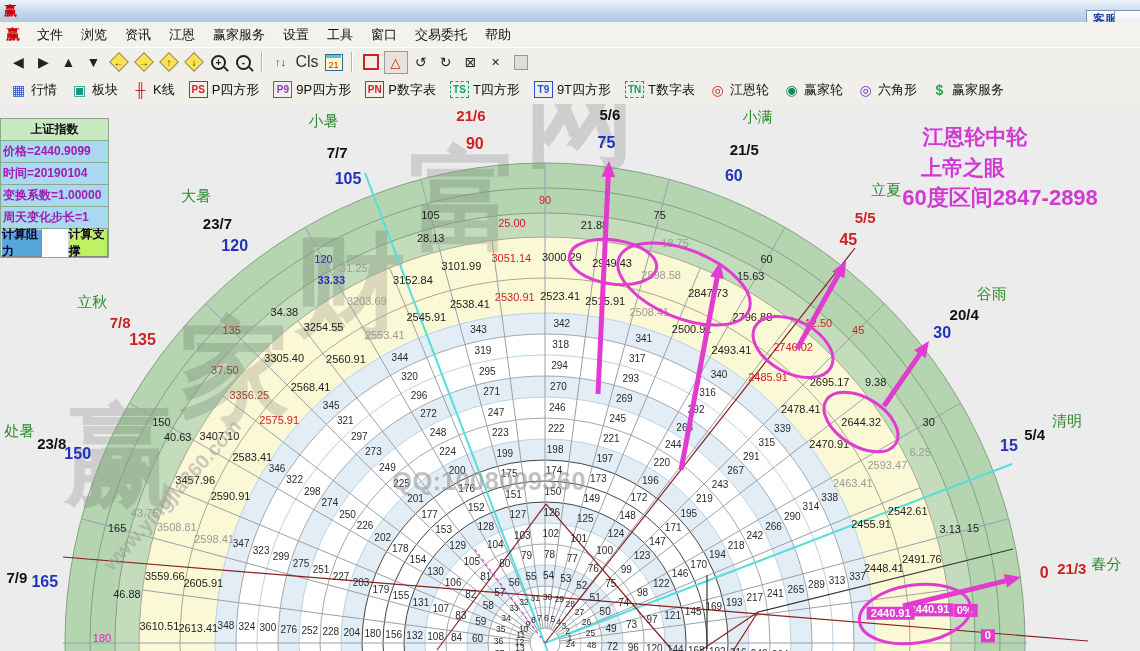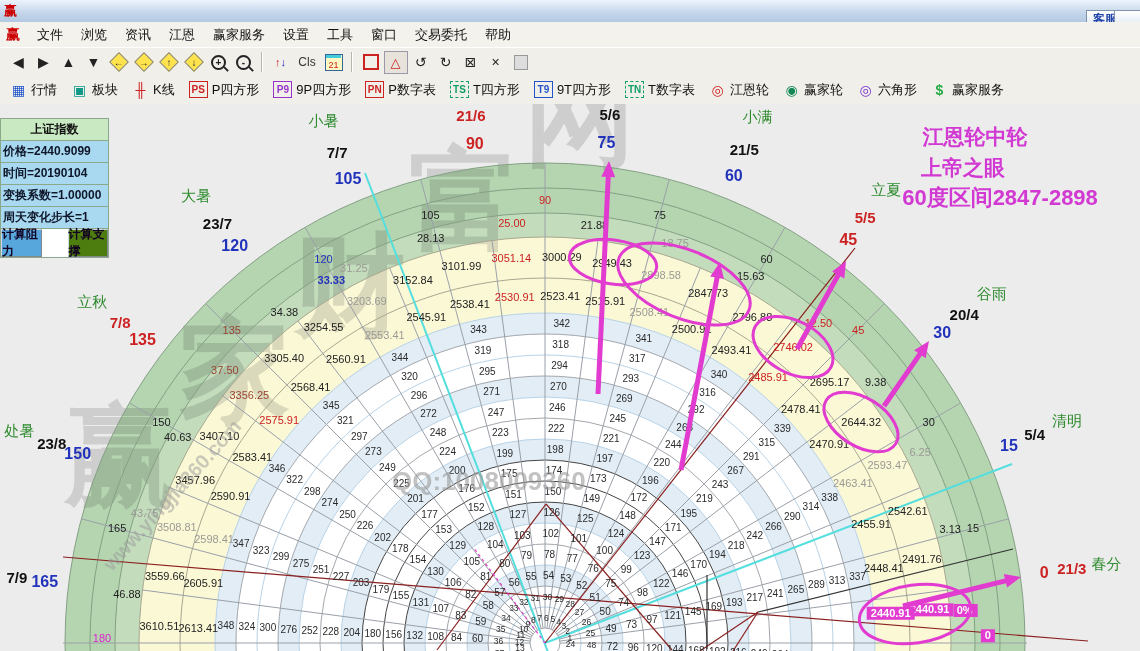--- a/index.html
+++ b/index.html
@@ -33,42 +33,42 @@
     right:-5px;bottom:-2px;transform:rotate(45deg);}
   .updn{font-size:11px;font-weight:bold;}
   .updn .u{color:#c22;} .updn .d{color:#22c;}
   .cal{width:16px;height:15px;border:1px solid #369;background:#fef9c3;font-size:9px;color:#c22;
     display:flex;align-items:flex-end;justify-content:center;line-height:9px;}
   .cal i{position:absolute;top:4px;left:5px;right:5px;height:3px;background:#4cd;}
   .sqr{width:12px;height:12px;border:2px solid #c22;}
   .tri-sel{border:1px solid #99a;background:#e7e3da;width:22px;height:21px;display:flex;
     align-items:center;justify-content:center;color:#c22;font-size:13px;}
   .clip{width:12px;height:13px;border:1px solid #999;background:#ddd;}
-  .cls-txt{font-size:12px;color:#333;}
+  .cls-txt{font-size:16px;color:#333;}
   
   #ribbon{position:absolute;left:0;top:75px;width:1140px;height:29px;background:#f1efe9;
     border-bottom:1px solid #c9c5bb;display:flex;align-items:center;padding-left:8px;font-size:13px;color:#111;}
   .rbn-item{display:flex;align-items:center;margin-right:10px;cursor:default;padding:2px 2px;}
   .chip{display:inline-flex;align-items:center;justify-content:center;min-width:17px;height:15px;
     font-size:10px;font-weight:bold;margin-right:4px;}
   .chip.boxed{border:1px solid;}
   .chip.dashed{border:1px dashed;}
   .chip.plain{font-size:14px;border:none;}
   
   #panel{position:absolute;left:0;top:118px;width:107px;border:1px solid #8aa88a;background:#fff;
     font-size:12px;font-weight:bold;z-index:5;}
   #panel .hdr{height:21px;background:#c9e9c2;color:#111;display:flex;align-items:center;
     justify-content:center;border-bottom:1px solid #8aa88a;}
-  #panel .prow{height:21px;background:#a9d9f1;color:#0f172a;display:flex;align-items:center;
+  #panel .prow{height:21px;background:#a9d9f1;color:#a21caf;display:flex;align-items:center;
     padding-left:2px;border-bottom:1px solid #8aa88a;white-space:nowrap;overflow:hidden;}
   #panel .btns{display:flex;height:28px;gap:26px;}
   #panel .btns div{flex:1;display:flex;align-items:center;justify-content:center;color:#102;
     border:1px outset #cfd8e4;}
   #panel .btns .b0{background:#57a7dd;}
-  #panel .btns .b1{background:#4d7c0f;}
+  #panel .btns .b1{background:#bef264;}
   
   #chart{position:absolute;left:0;top:104px;width:1140px;height:547px;background:#ececec;}
   svg text{font-family:"Liberation Sans","DejaVu Sans",sans-serif;}
 </style>
 </head>
 <body>
 <div id="app">
 
 <div id="titlebar">
   <span class="logo">赢</span>

